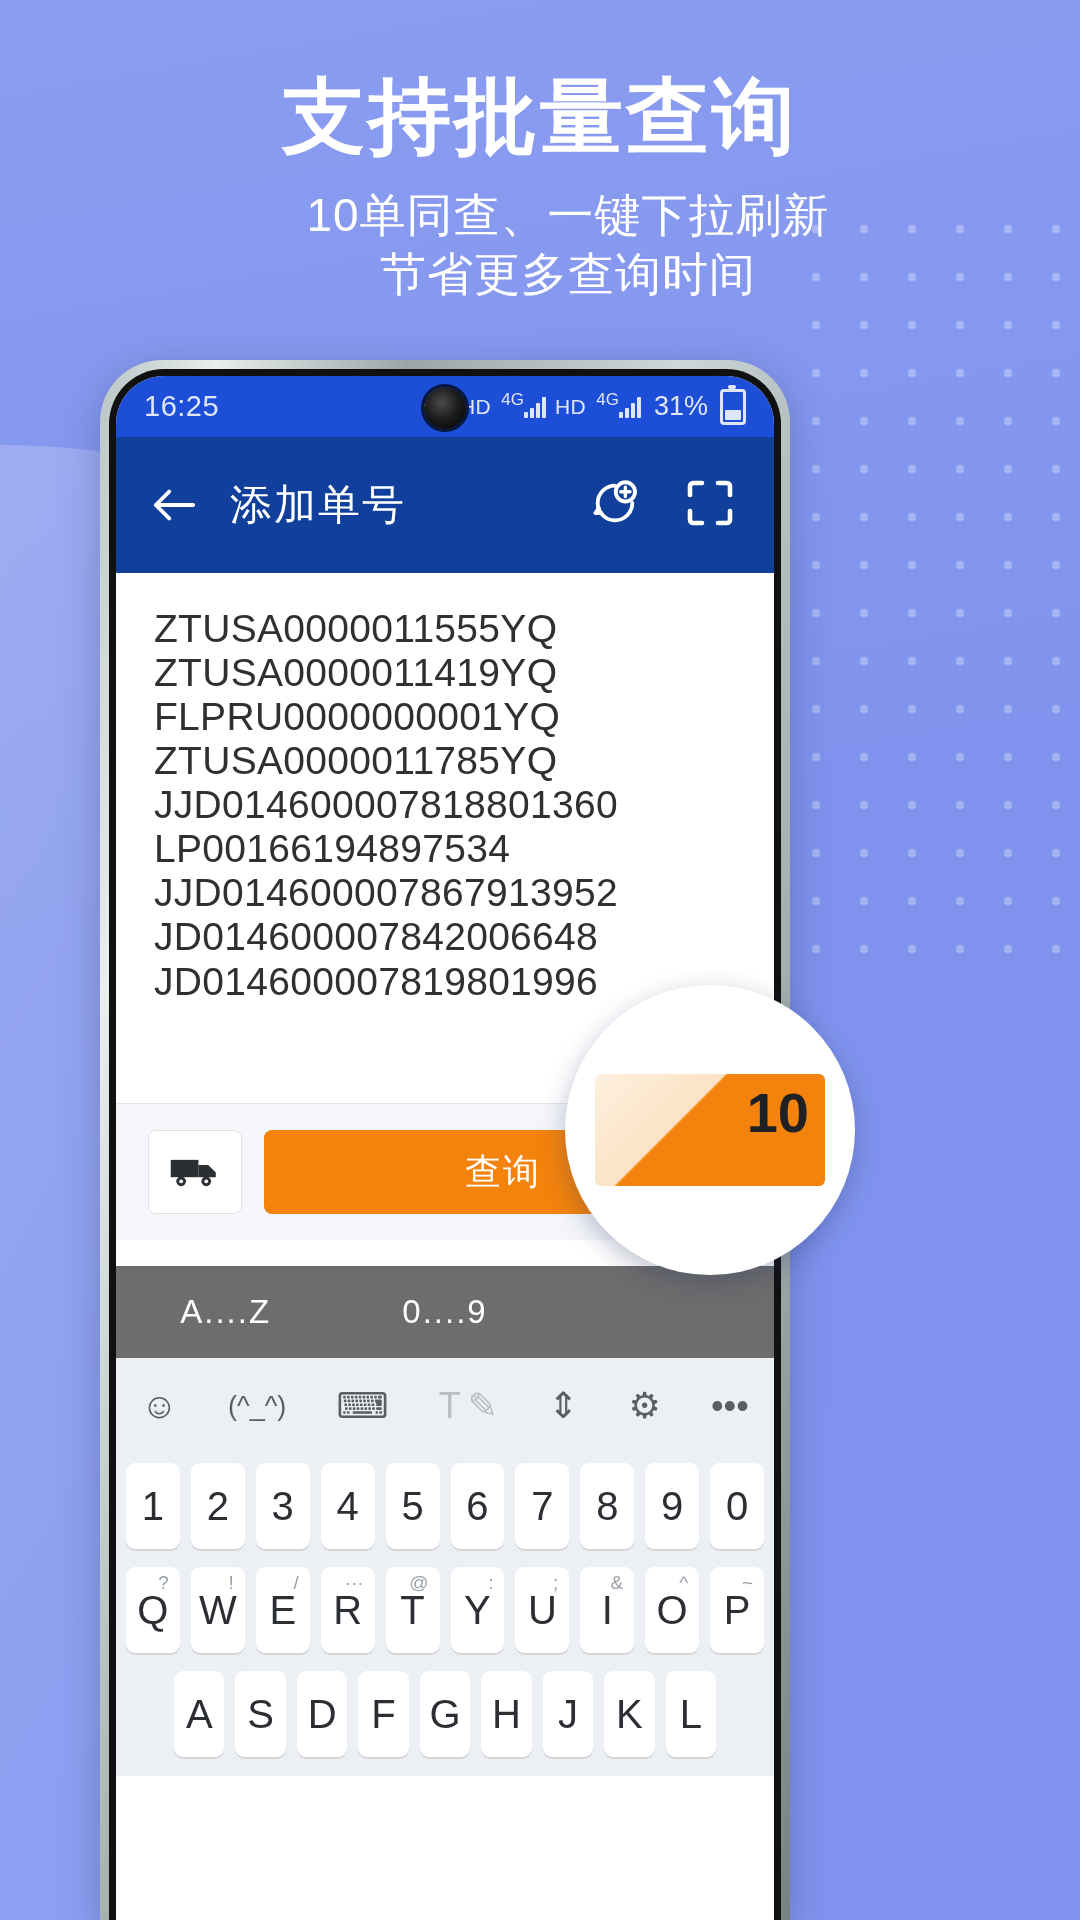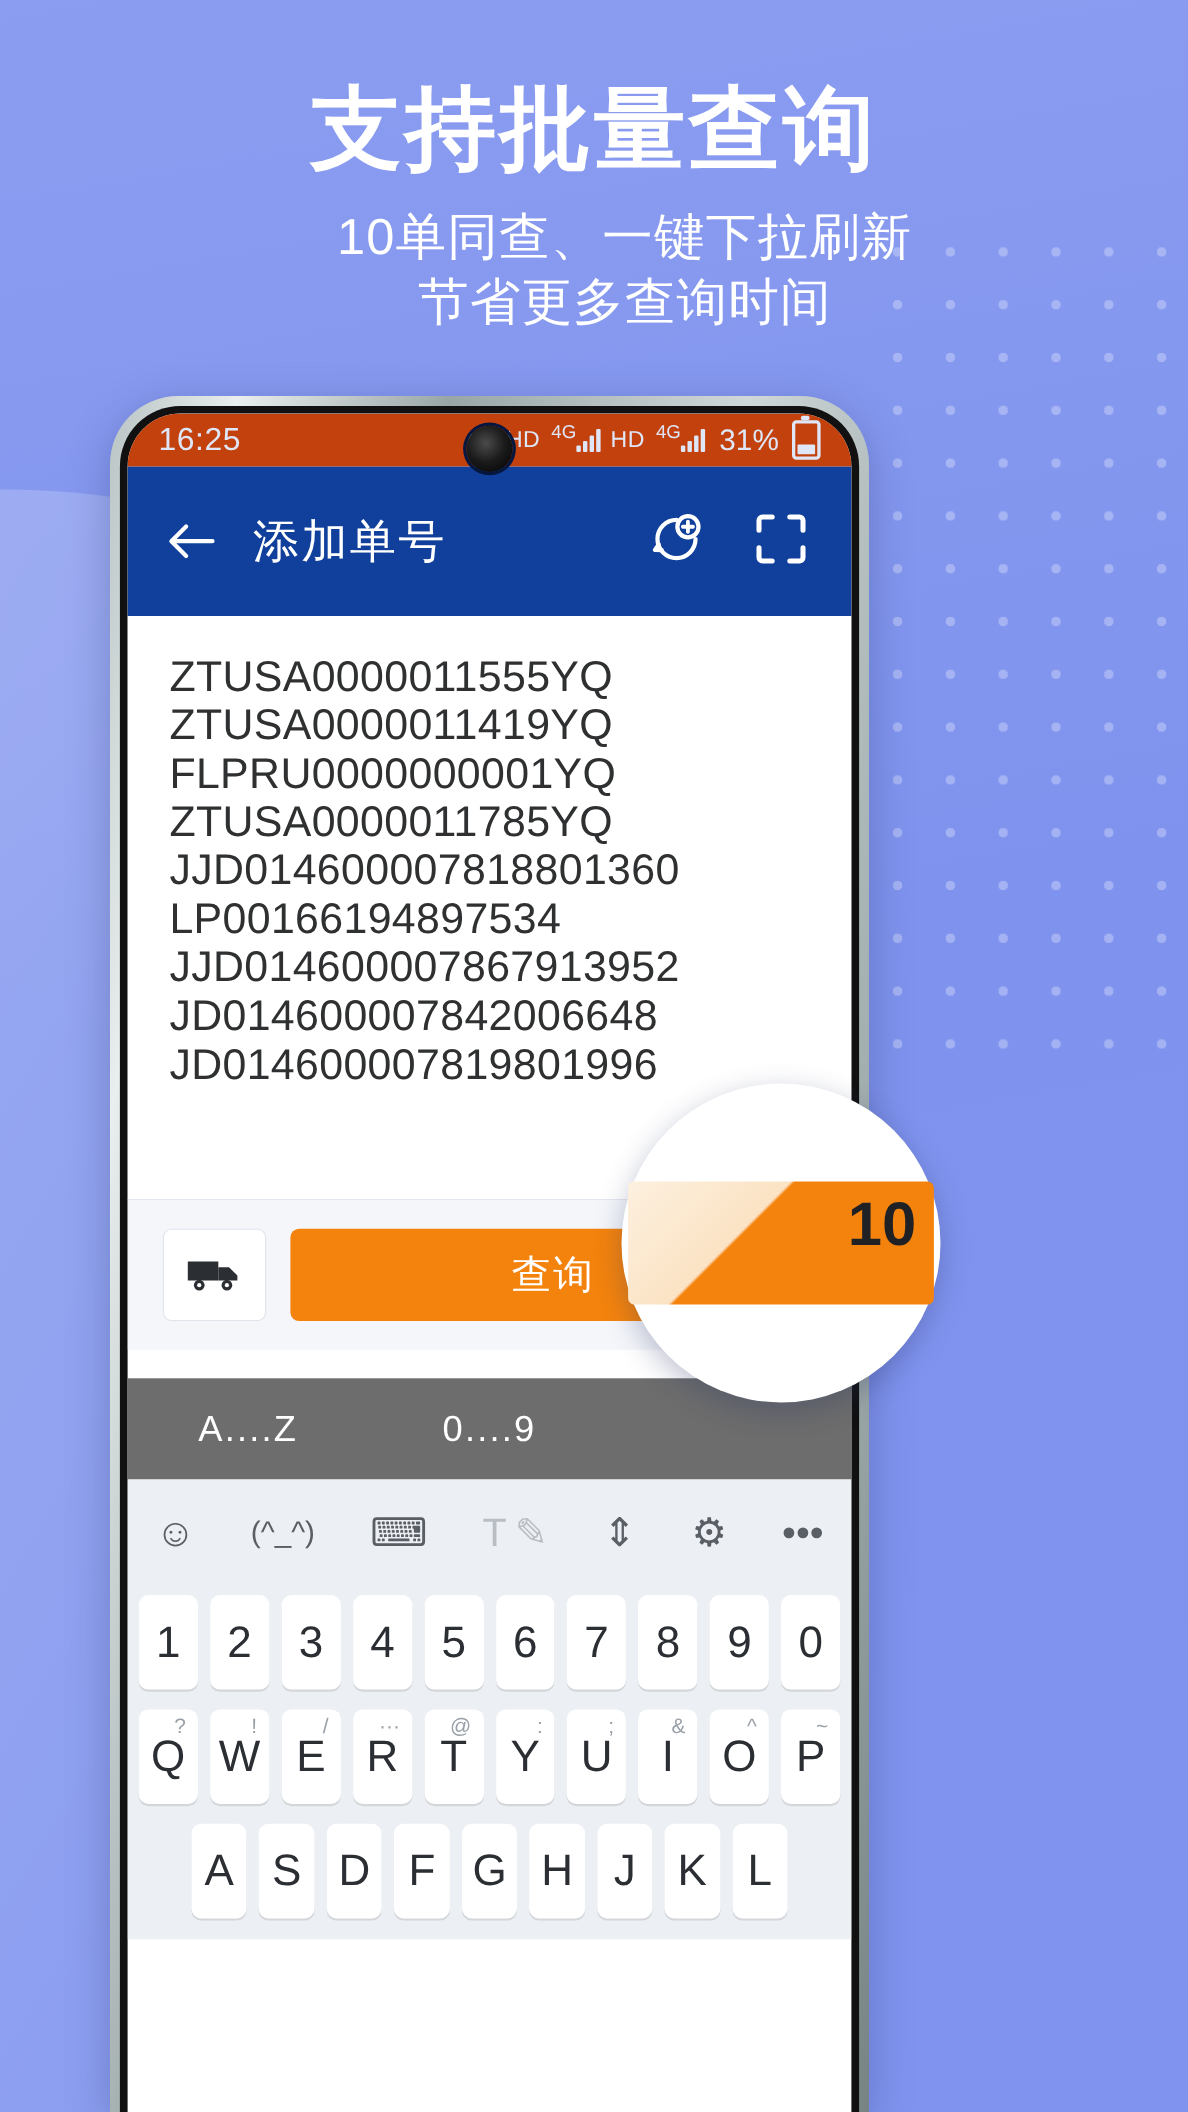--- a/index.html
+++ b/index.html
@@ -26,21 +26,21 @@
   .phone{position:absolute;left:100px;top:360px;width:690px;height:1560px;
     border-radius:62px 62px 0 0;
     background:linear-gradient(100deg,#b9c4c4 0%,#e9eeee 12%,#9aa6a6 32%,#cfd8d8 60%,#98a4a4 88%,#778383 100%);
     padding:9px 9px 0 9px;box-sizing:border-box;
     box-shadow:0 10px 40px rgba(30,40,90,.28);}
   .phone-inner{position:relative;width:100%;height:100%;border-radius:55px 55px 0 0;
     background:#111;padding:7px 7px 0 7px;box-sizing:border-box;overflow:hidden;}
   .screen{position:relative;width:100%;height:100%;border-radius:48px 48px 0 0;
     background:#fff;overflow:hidden;}
   
-  .statusbar{position:relative;height:48px;background:#c2410c;
+  .statusbar{position:relative;height:61px;background:#1d4ed8;
     display:flex;align-items:center;padding:0 28px;color:#dfe6f7;font-size:29px;}
   .sb-time{font-weight:500;letter-spacing:.5px;}
   .sb-right{margin-left:auto;display:flex;align-items:center;gap:9px;}
   .sb-ico{display:flex;align-items:flex-end;}
   .hd{font-size:21px;font-weight:normal;letter-spacing:.5px;margin-right:1px;}
   .g4{font-size:17px;font-weight:normal;position:relative;top:-8px;}
   .bars{display:inline-flex;align-items:flex-end;gap:2px;height:22px;}
   .bars i{display:block;width:4px;background:#dfe6f7;border-radius:1px;}
   .bars i:nth-child(1){height:6px}.bars i:nth-child(2){height:10px}
   .bars i:nth-child(3){height:15px}.bars i:nth-child(4){height:21px}
@@ -73,21 +73,21 @@
   .kb-tools{height:96px;display:flex;align-items:center;justify-content:space-around;color:#5a5f66;}
   .kb-tools span{font-size:36px;}
   .kb-row{display:flex;justify-content:center;gap:11px;padding:9px 10px;}
   .key{flex:1;height:86px;background:#fff;border-radius:9px;display:flex;align-items:center;justify-content:center;
     font-size:40px;color:#2b2e33;box-shadow:0 2px 0 rgba(0,0,0,.10);position:relative;}
   .key .sup{position:absolute;top:5px;right:11px;font-size:19px;color:#9aa0a8;}
   
   .mag{position:absolute;left:565px;top:985px;width:290px;height:290px;border-radius:50%;
     background:#fff;box-shadow:0 8px 26px rgba(40,50,100,.30);display:flex;align-items:center;justify-content:center;}
   .mag-in{width:230px;height:112px;border-radius:6px;overflow:hidden;position:relative;
-    background:linear-gradient(135deg,#fdf0df 0%,#fbe3c4 38%,#f4830d 39%,#f4830d 100%);padding-left:48px;}
+    background:linear-gradient(135deg,#fdf0df 0%,#fbe3c4 38%,#f4830d 39%,#f4830d 100%);}
   .mag-num{position:absolute;top:6px;right:16px;font-size:56px;font-weight:bold;color:#1f2124;}
 </style>
 </head>
 <body>
 
 <div class="bg"></div>
 <div class="bg-wave"></div>
 <div class="dots"></div>
 
 <div class="headline">支持批量查询</div>

